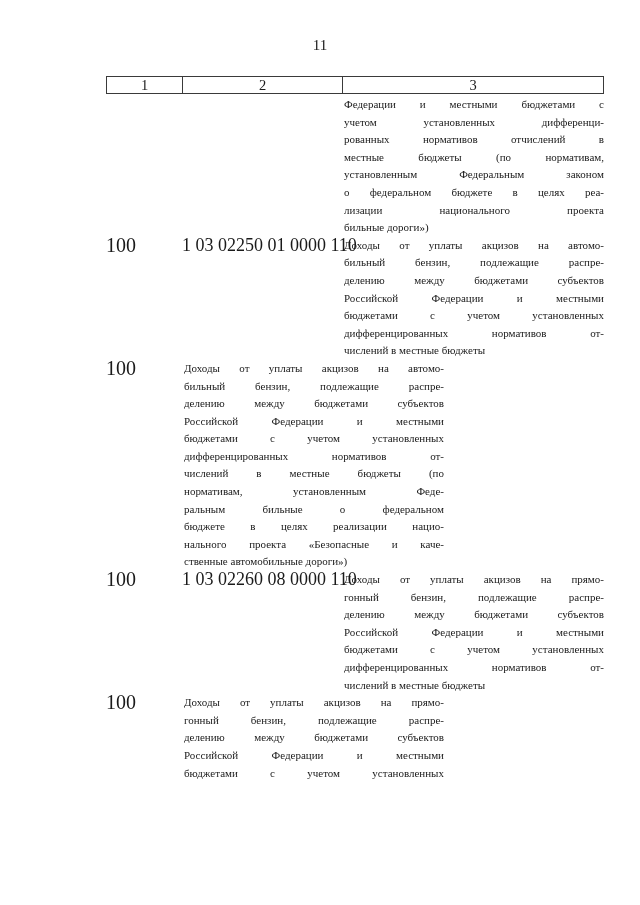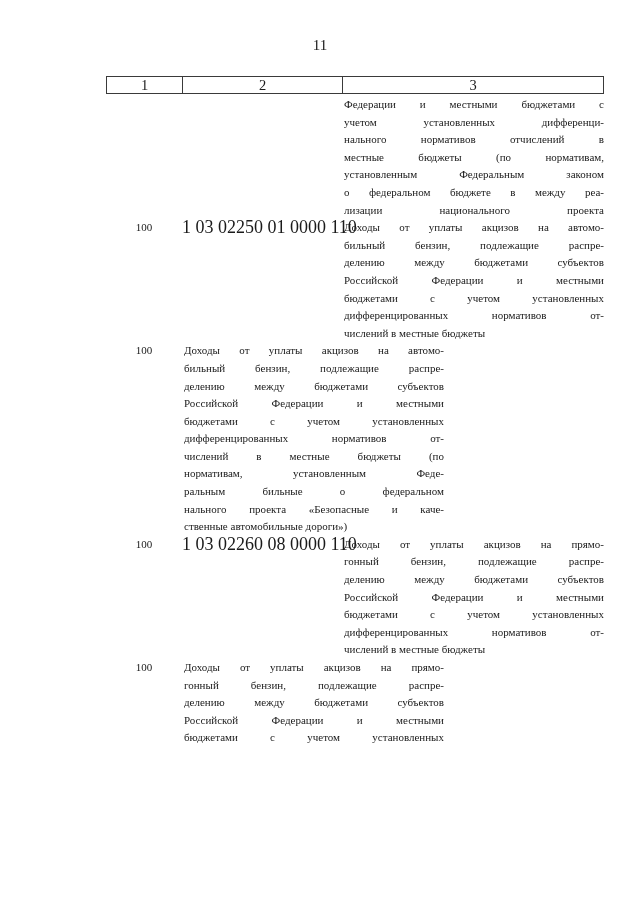--- a/index.html
+++ b/index.html
@@ -17,21 +17,21 @@
       border-collapse: collapse; table-layout: fixed;
     }
     .header-table td {
       border: 1px solid #3a3a3a; height: 16px; padding: 0;
       text-align: center; font-size: 14.5px; line-height: 16px;
     }
     .rows {
       position: absolute; top: 96px; left: 106px; width: 498px;
     }
     .row { display: flex; }
-    .c1 { width: 76px; text-align: center; font-size: 11px; line-height: 17.6px; }
+    .c1 { width: 76px; font-size: 20px; line-height: 17.6px; }
     .c2 { width: 160px; text-align: center; font-size: 18px; line-height: 17.6px; white-space: nowrap; }
     .c3 { width: 260px; padding-left: 2px; font-size: 11px; line-height: 17.6px; font-family: Liberation Serif, serif; }
     .line { display: block; text-align: justify; text-align-last: justify; white-space: nowrap; height: 17.6px; }
     .line.last { text-align-last: left; }
   </style>
 </head>
 <body>
 
 <div class="page-number">11</div>
 
@@ -46,25 +46,26 @@
   </table>
 
 <div class="rows">
 
   <div class="row">
     <div class="c1"></div>
     <div class="c2"></div>
     <div class="c3">
       <span class="line">Федерации и местными бюджетами с</span>
       <span class="line">учетом установленных дифференци-</span>
-      <span class="line">нального нормативов отчислений в</span>
+      <span class="line">рованных нормативов отчислений в</span>
       <span class="line">местные бюджеты (по нормативам,</span>
       <span class="line">установленным Федеральным законом</span>
-      <span class="line">о федеральном бюджете в между реа-</span>
+      <span class="line">о федеральном бюджете в целях реа-</span>
       <span class="line">лизации национального проекта</span>
+      <span class="line last">бильные дороги»)</span>
     </div>
   </div>
 
   <div class="row">
     <div class="c1">100</div>
     <div class="c2">1 03 02250 01 0000 110</div>
     <div class="c3">
       <span class="line">Доходы от уплаты акцизов на автомо-</span>
       <span class="line">бильный бензин, подлежащие распре-</span>
       <span class="line">делению между бюджетами субъектов</span>
@@ -80,20 +81,21 @@
     <div class="c3">
       <span class="line">Доходы от уплаты акцизов на автомо-</span>
       <span class="line">бильный бензин, подлежащие распре-</span>
       <span class="line">делению между бюджетами субъектов</span>
       <span class="line">Российской Федерации и местными</span>
       <span class="line">бюджетами с учетом установленных</span>
       <span class="line">дифференцированных нормативов от-</span>
       <span class="line">числений в местные бюджеты (по</span>
       <span class="line">нормативам, установленным Феде-</span>
       <span class="line">ральным бильные о федеральном</span>
+      <span class="line">бюджете в целях реализации нацио-</span>
       <span class="line">нального проекта «Безопасные и каче-</span>
       <span class="line last">ственные автомобильные дороги»)</span>
     </div>
   </div>
 
   <div class="row">
     <div class="c1">100</div>
     <div class="c2">1 03 02260 08 0000 110</div>
     <div class="c3">
       <span class="line">Доходы от уплаты акцизов на прямо-</span>

